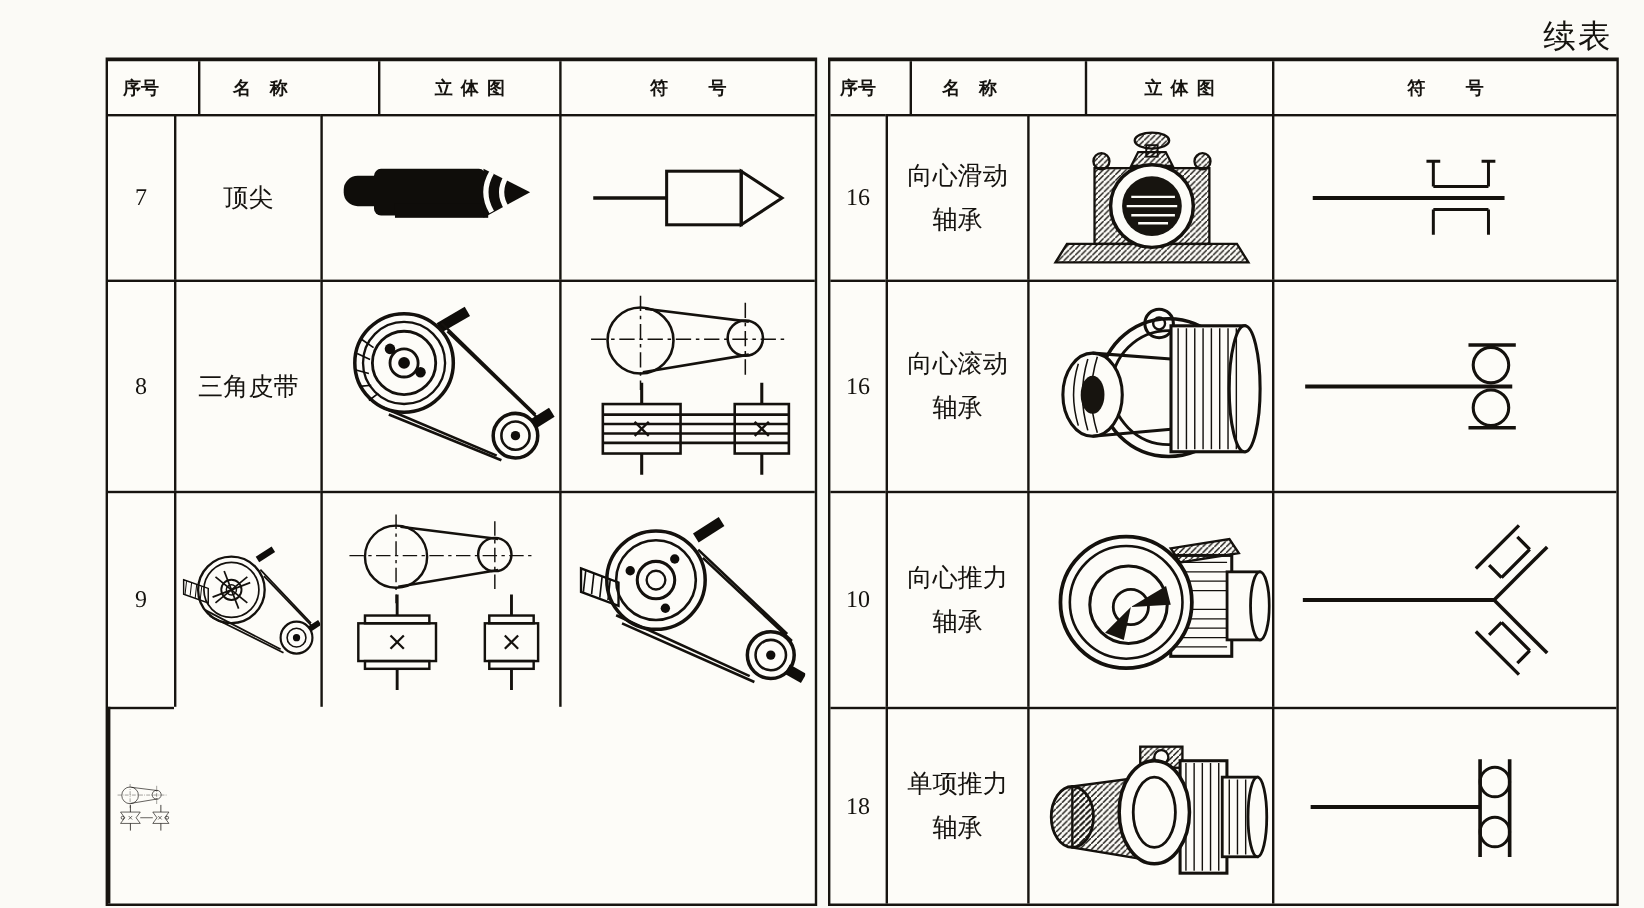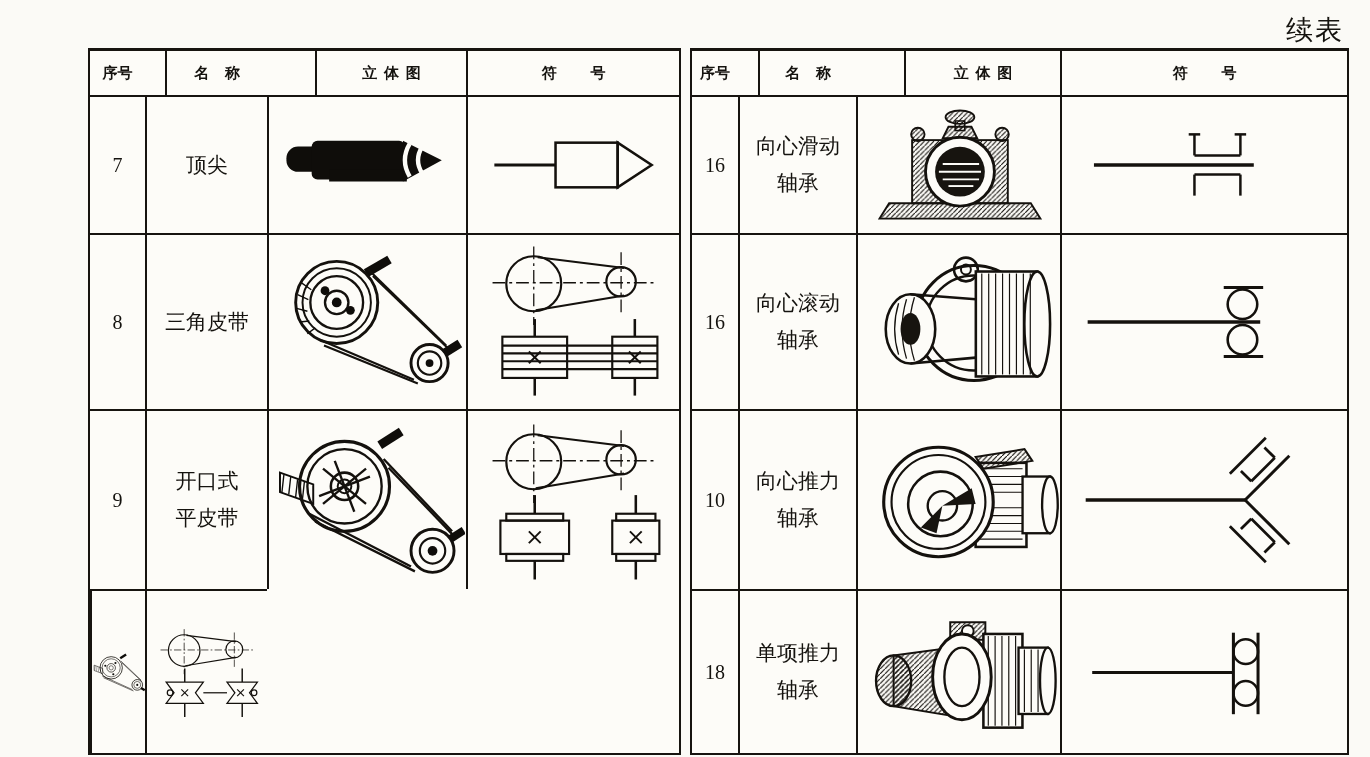--- a/index.html
+++ b/index.html
@@ -120,22 +120,20 @@
       <g class="ln" stroke-width="2.6">
         <line x1="67" y1="82" x2="67" y2="100"></line>
           <line x1="67" y1="142" x2="67" y2="160"></line>
         <line x1="169" y1="82" x2="169" y2="100"></line>
           <line x1="169" y1="142" x2="169" y2="160"></line>
       </g>
     </svg>
   </div>
 
   <div class="cell fc num">9</div>
-  <div class="cell nm">开口式
-平皮带</div>
   <div class="cell">
     <svg width="195" height="176" viewBox="0 0 199 180" aria-label="open-flat-belt-pictorial">
       <polygon points="10,62 44,74 44,94 10,82" fill="#fdfcf8" stroke="#0f0d0a" stroke-width="2"></polygon>
       <g stroke="#0f0d0a" stroke-width="1.4">
           <path d="M14 64 l-2 18 M21 66 l-2 18 M28 69 l-2 18 M35 71 l-2 18" fill="none"></path>
         </g>
       <line x1="112" y1="34" x2="134" y2="20" stroke="#0f0d0a" stroke-width="9"></line>
       <circle class="ln" cx="76" cy="76" r="46" stroke-width="3.2"></circle>
       <circle class="ln" cx="76" cy="76" r="38" stroke-width="2.4"></circle>
       <circle class="ln" cx="76" cy="76" r="14" stroke-width="2.6"></circle>

